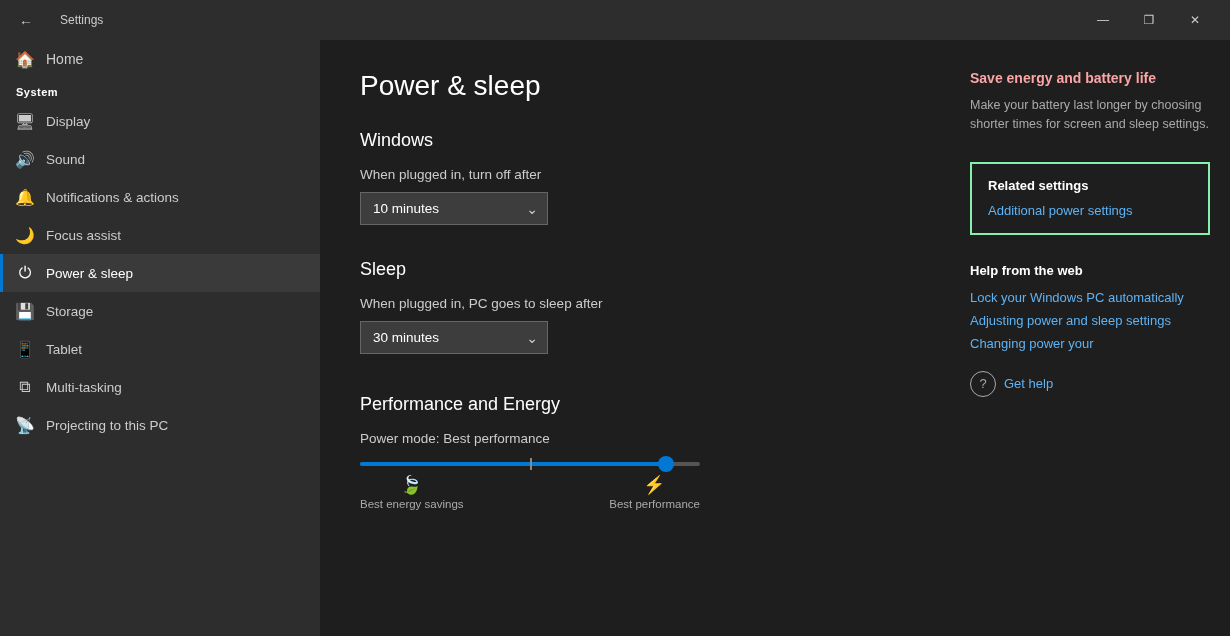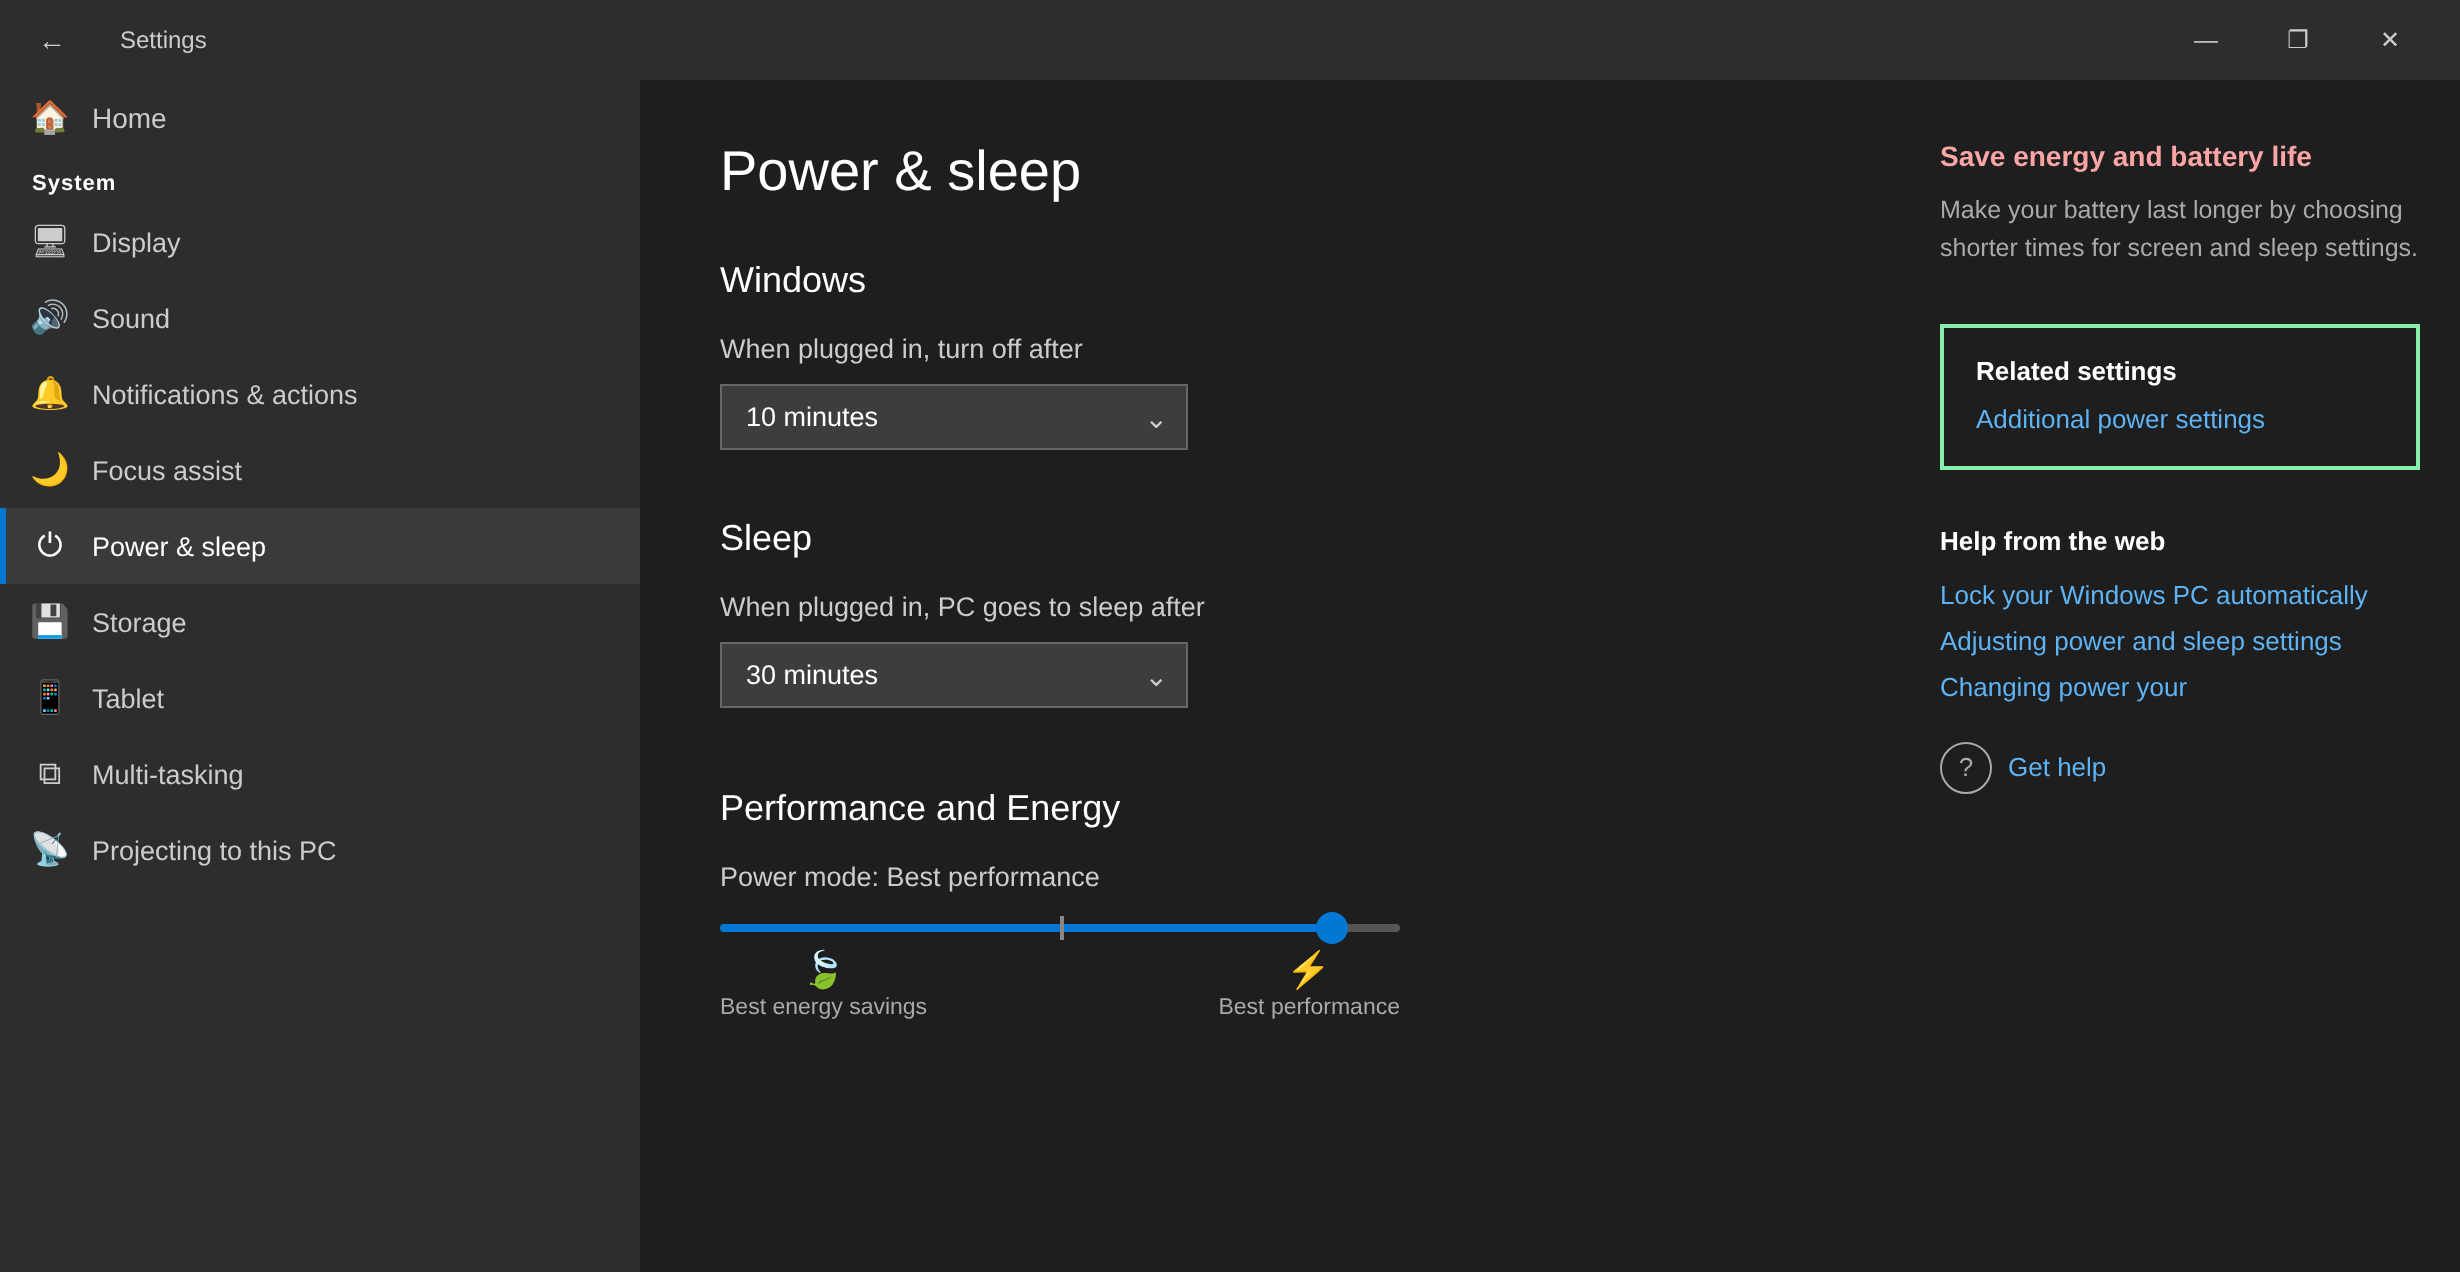--- a/index.html
+++ b/index.html
@@ -159,21 +159,21 @@
     }
     .dropdown {
       background: #3d3d3d;
       border: 1px solid #666;
       color: #ffffff;
       font-size: 13.5px;
       padding: 8px 36px 8px 12px;
       appearance: none;
       -webkit-appearance: none;
       cursor: pointer;
-      width: 234px;
+      width: 188px;
       position: relative;
     }
     .dropdown-wrapper {
       position: relative;
       display: inline-block;
       margin-bottom: 24px;
     }
     .dropdown-wrapper::after {
       content: '⌄';
       position: absolute;

